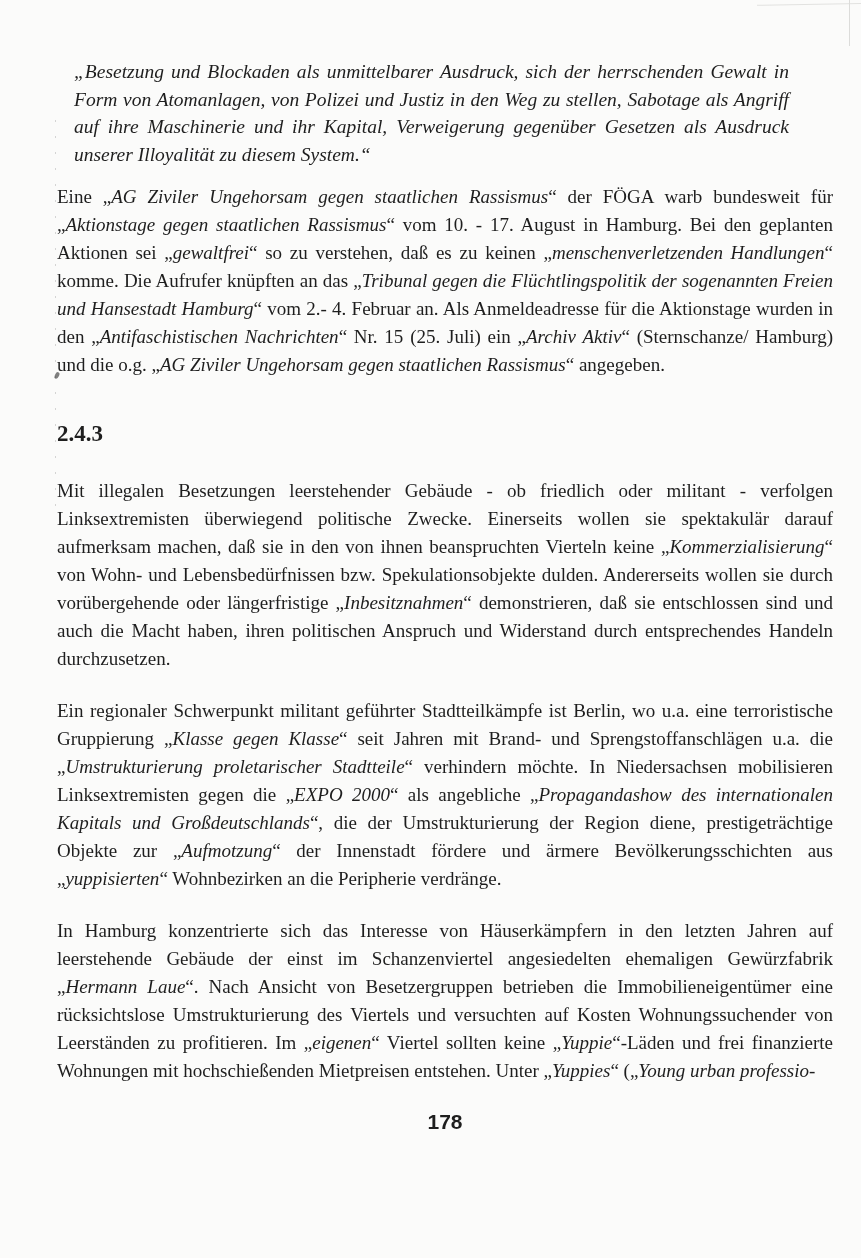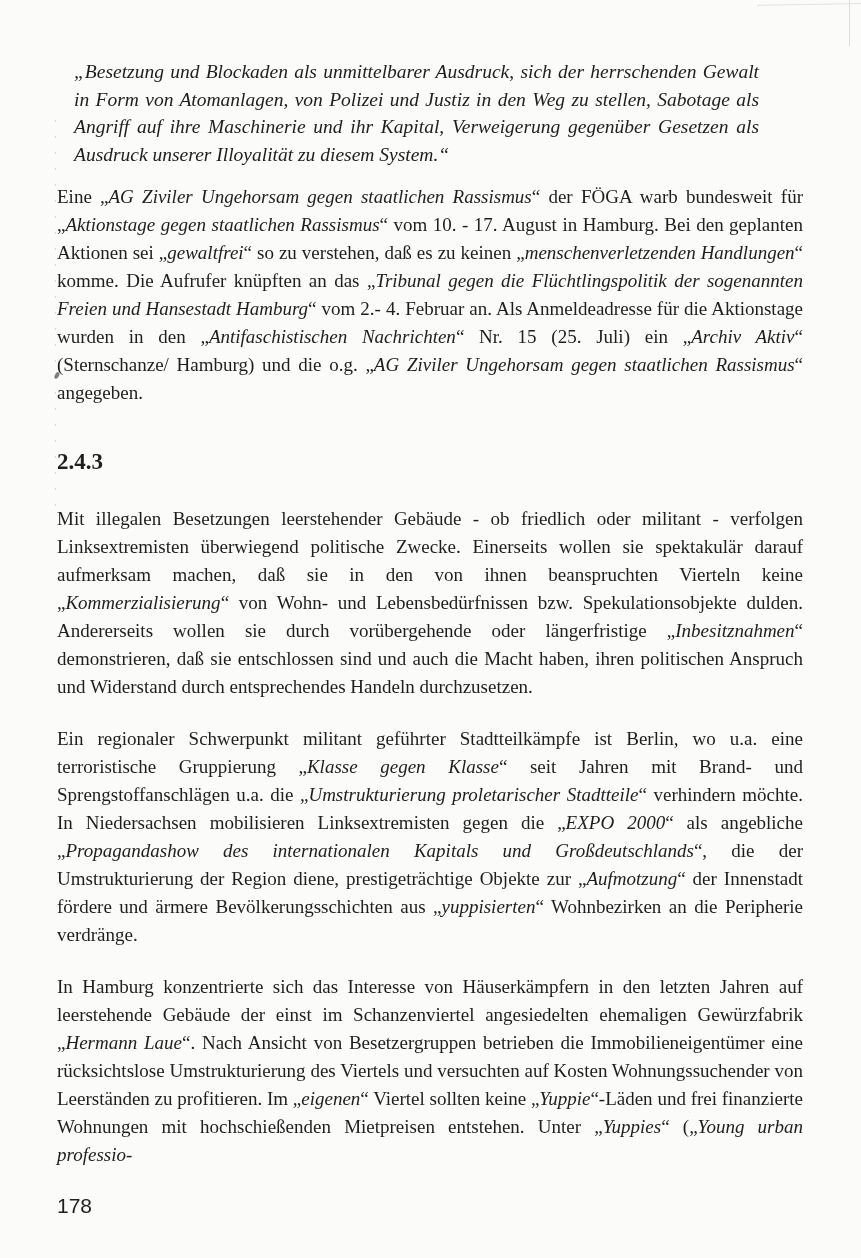--- a/index.html
+++ b/index.html
@@ -11,21 +11,21 @@
     position:relative;
     width:861px;
     height:1258px;
     background:var(--paper-color,#fbfbfa);
     overflow:hidden;
     font-family:"Liberation Serif","DejaVu Serif",serif;
     color:var(--text-color,#1e1e1e);
     box-sizing:border-box;
   }
   .content{
-    padding:58px 58px 0 57px;
+    padding:58px 28px 0 57px;
   }
   .quote{
     margin:0 44px 15px 17px;
     font-size:19.5px;
     line-height:27.5px;
     text-align:justify;
   }
   .para{
     margin:0 0 24px 0;
     font-size:19px;
@@ -40,21 +40,22 @@
     margin:40px 0 28px 0;
     font-size:23px;
     line-height:30px;
     font-weight:bold;
   }
   .page-number{
     margin-top:2px;
     font-family:"Liberation Sans","DejaVu Sans",sans-serif;
     font-size:21px;
     line-height:26px;
-    text-align:left;
+    text-align:center;
+    font-weight:bold;
   }
   em{font-style:italic;}
   strong{font-weight:normal;}
   
   .artifact-edge-right{
     position:absolute;top:0;right:11px;width:1px;height:46px;
     background:#dcdcda;
   }
   .artifact-edge-top{
     position:absolute;top:3px;right:0;width:104px;height:1px;

